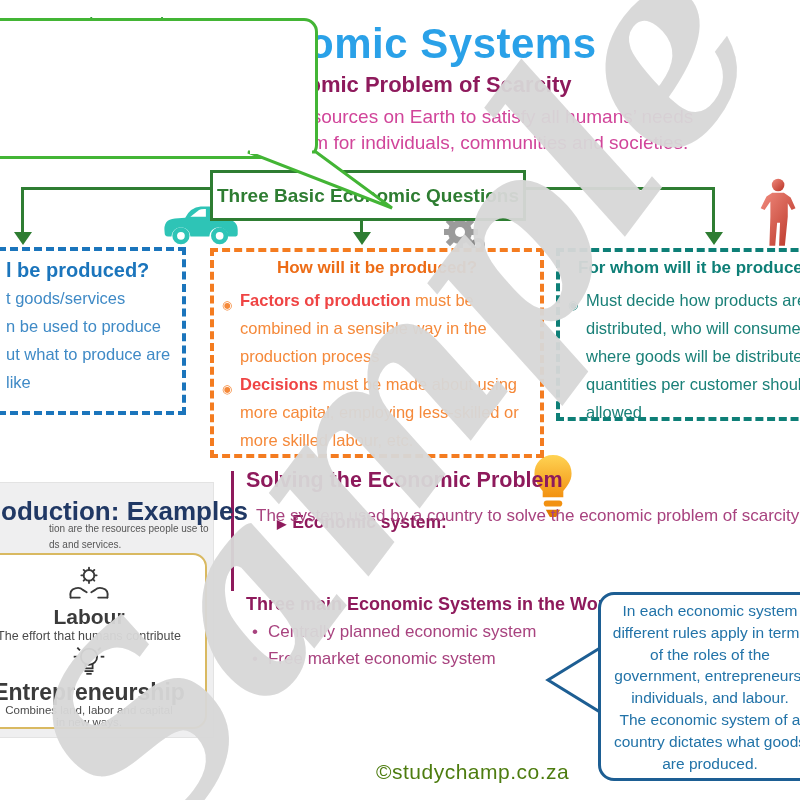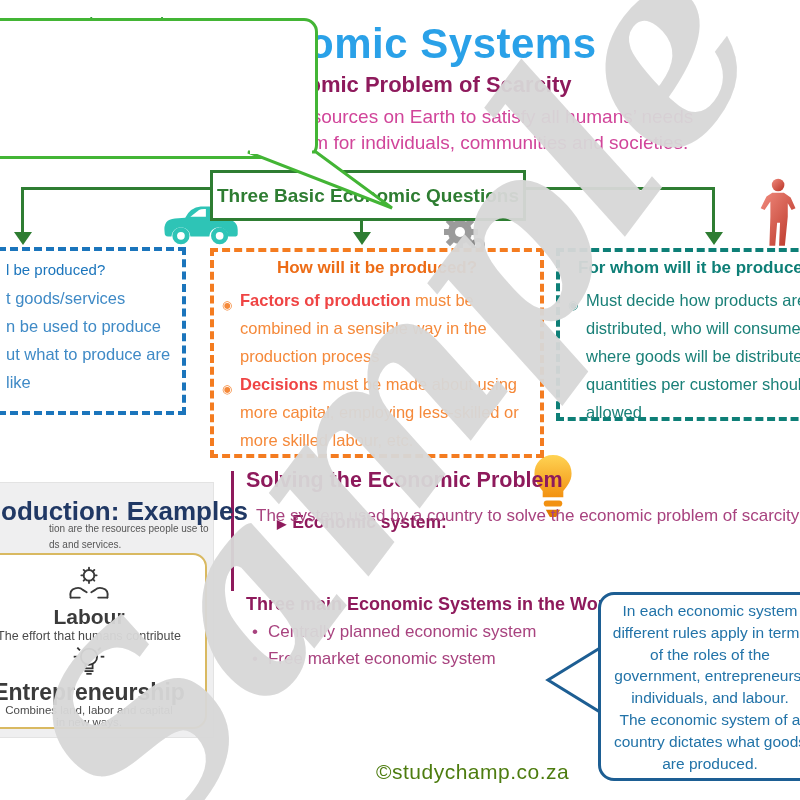--- a/index.html
+++ b/index.html
@@ -23,21 +23,21 @@
         display:flex;align-items:center;justify-content:center;font-size:19px;font-weight:bold;color:#2e7d32;z-index:4;}
   .gline{background:#2e7d32;z-index:3;}
   .arrowhead{width:0;height:0;border-left:9px solid transparent;border-right:9px solid transparent;border-top:13px solid #2e7d32;z-index:3;}
 
   
   .col{z-index:2;background:#fff;}
   .col-what{left:-50px;top:247px;width:228px;height:160px;border:4px dashed #1b75bc;}
   .col-how{left:210px;top:248px;width:326px;height:202px;border:4px dashed #f47c20;}
   .col-whom{left:556px;top:248px;width:258px;height:165px;border:4px dashed #0e7f77;}
   .what-inner{left:52px;top:5px;font-size:16.5px;color:#3f8ac6;line-height:28px;}
-  .what-inner .hdr{font-weight:normal;color:#1b75bc;font-size:15px;}
+  .what-inner .hdr{font-weight:bold;color:#1b75bc;font-size:20px;}
   .how-hdr{left:0;right:0;top:6px;text-align:center;font-weight:bold;font-size:17px;color:#ed6c16;}
   .how-bullets{left:8px;top:34px;right:6px;font-size:16.5px;color:#f5893a;line-height:28px;}
   .brow{display:flex;}
   .brow .mark{flex:0 0 18px;font-size:12px;padding-top:5px;}
   .how-bullets b{color:#ef4444;}
   .whom-hdr{left:18px;top:6px;font-weight:bold;font-size:17px;color:#0e7f77;white-space:nowrap;}
   .whom-bullets{left:8px;top:34px;font-size:16.5px;color:#1a8078;line-height:28px;white-space:nowrap;}
   .whom-bullets .mark{color:#1a8078;}
 
   

